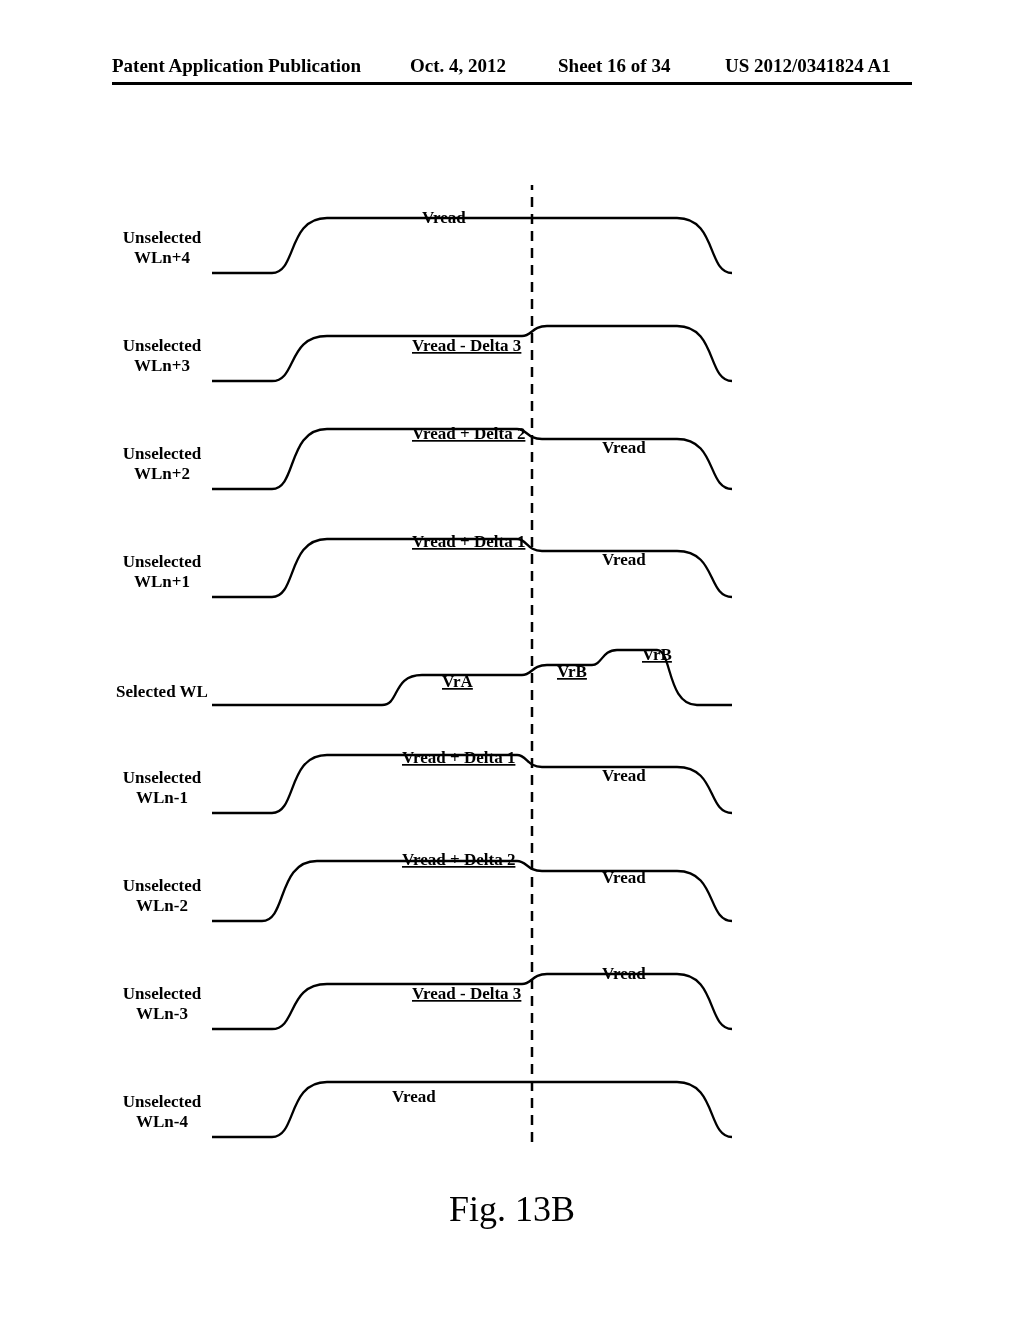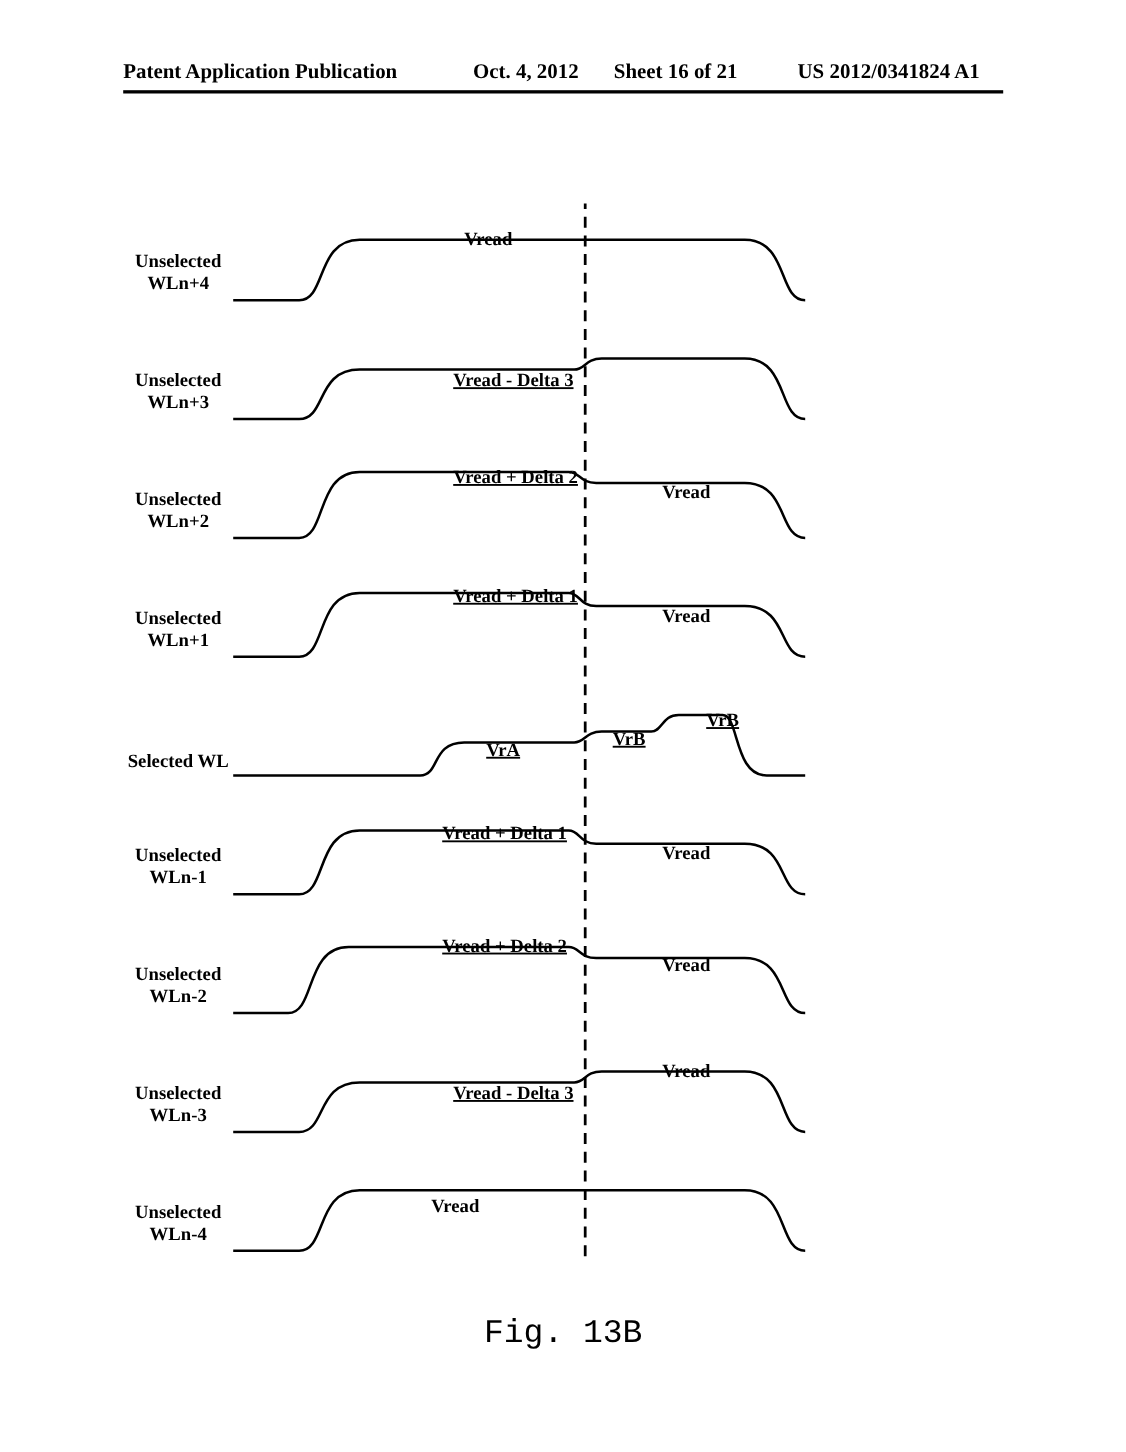--- a/index.html
+++ b/index.html
@@ -25,21 +25,21 @@
     height: 40px;
     font-weight: bold;
     font-size: 19px;
   }
   .header-left {
     position: absolute;
     left: 112px;
   }
   .header-date {
     position: absolute;
-    left: 430px;
+    left: 410px;
     font-family: Liberation Serif, serif;
   }
   .header-sheet {
     position: absolute;
     left: 558px;
   }
   .header-pub {
     position: absolute;
     left: 725px;
   }
@@ -58,32 +58,32 @@
     height: 1030px;
   }
   svg {
     display: block;
   }
   .fig-caption {
     position: absolute;
     bottom: -15px;
     left: 50%;
     transform: translateX(-50%);
-    font-size: 30px;
-    font-family: Liberation Mono, monospace;
+    font-size: 36px;
+    font-family: Liberation Serif, serif;
   }
 </style>
 </head>
 <body>
 
 <div class="page">
   <div class="header">
     <span class="header-left">Patent Application Publication</span>
     <span class="header-date">Oct. 4, 2012</span>
-    <span class="header-sheet">Sheet 16 of 21</span>
+    <span class="header-sheet">Sheet 16 of 34</span>
     <span class="header-pub">US 2012/0341824 A1</span>
   </div>
   <div class="header-rule"></div>
 
   <div class="figure">
     <svg id="fig-svg" width="700" height="1000" viewBox="0 0 700 1000">
         <line x1="420" y1="-5" x2="420" y2="962" stroke="#000" stroke-width="2.5" stroke-dasharray="10 7"></line>
         <g>
           <text x="50" y="58" text-anchor="middle" font-family="Times New Roman, serif" font-weight="bold" font-size="17">Unselected</text>
           <text x="50" y="78" text-anchor="middle" font-family="Times New Roman, serif" font-weight="bold" font-size="17">WLn+4</text>

